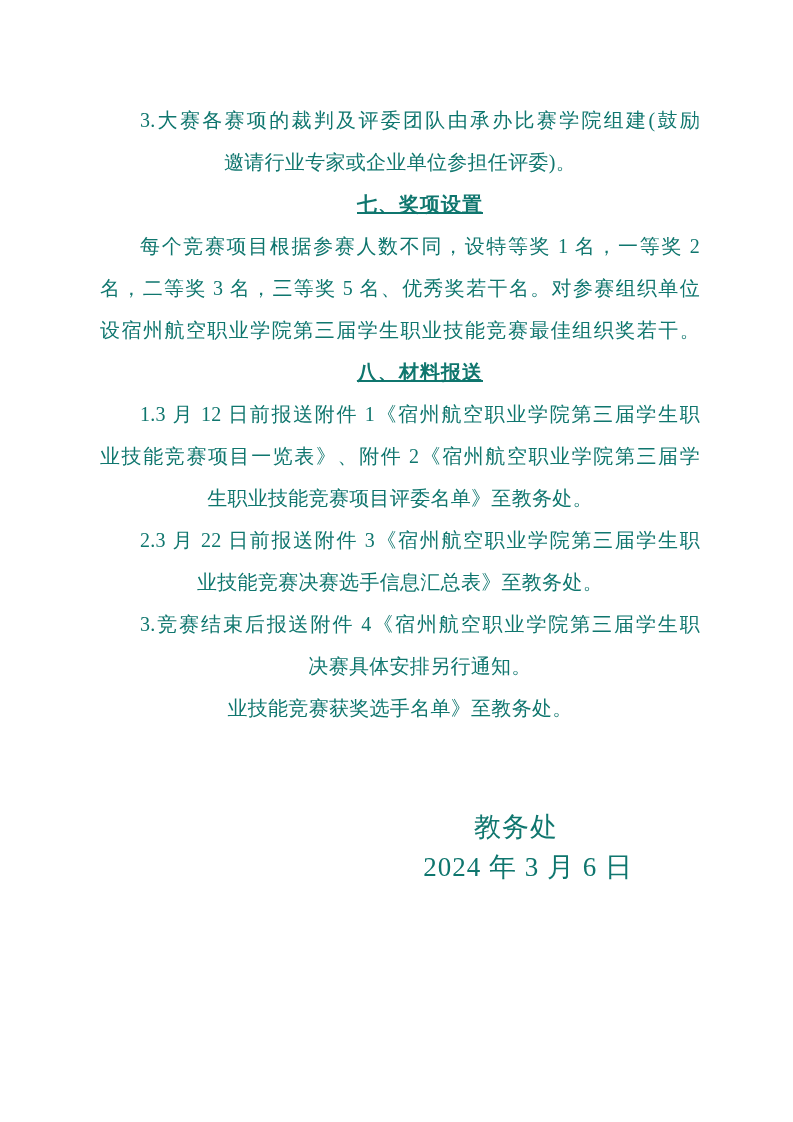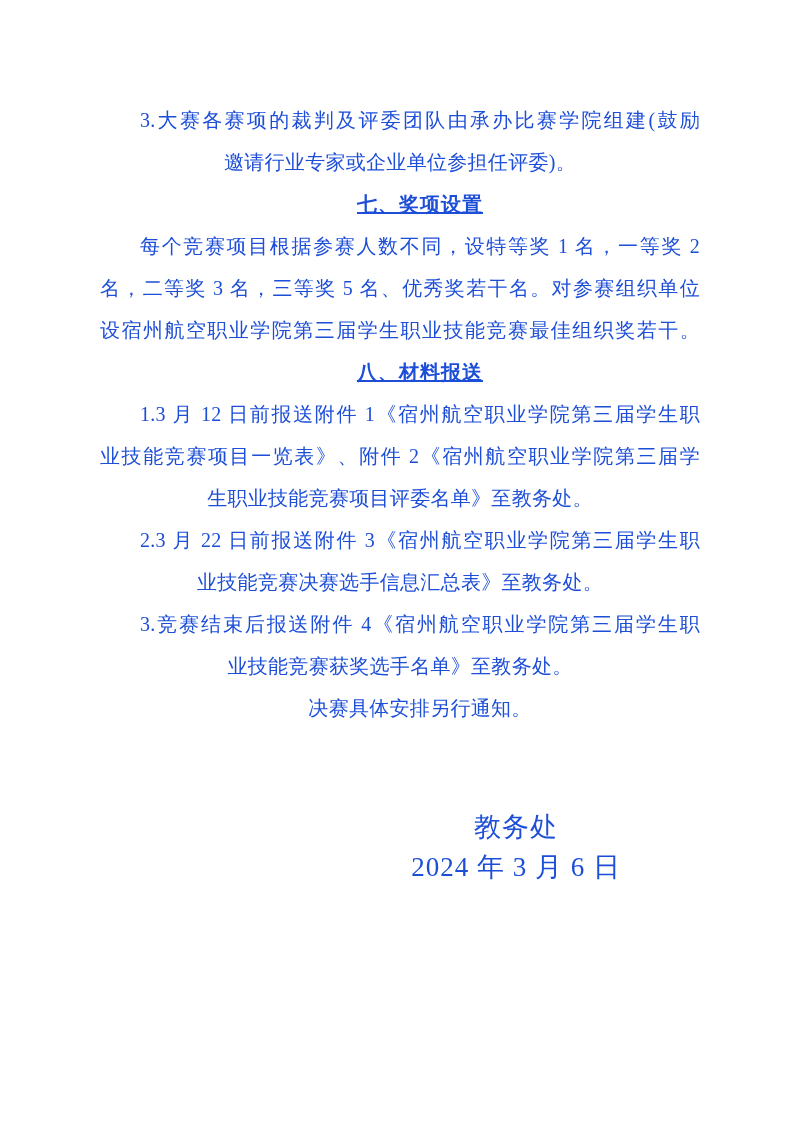--- a/index.html
+++ b/index.html
@@ -7,21 +7,21 @@
     padding: 0;
     background: #ffffff;
   }
   .page {
     position: relative;
     width: 793px;
     height: 1122px;
     background: #ffffff;
     overflow: hidden;
     font-family: "Liberation Serif", "DejaVu Serif", serif;
-    color: #1d4ed8;
+    color: #0f766e;
   }
   .content {
     position: absolute;
     left: 100px;
     top: 99px;
     width: 600px;
   }
   .line {
     height: 42px;
     line-height: 42px;
@@ -46,39 +46,39 @@
     position: absolute;
     left: 516px;
     transform: translateX(-50%);
     font-size: 27px;
     line-height: 42px;
     height: 42px;
     white-space: nowrap;
     letter-spacing: 1px;
   }
   .sig-signer { top: 806px; }
-  .sig-date   { top: 846px; }
+  .sig-date   { top: 846px; margin-left: 12px; }
 </style>
 </head>
 <body>
 
 <div class="page">
   <div class="content">
     <div class="line indent justify">3.大赛各赛项的裁判及评委团队由承办比赛学院组建(鼓励</div>
     <div class="line">邀请行业专家或企业单位参担任评委)。</div>
     <div class="line heading indent">七、奖项设置</div>
     <div class="line indent justify">每个竞赛项目根据参赛人数不同，设特等奖 1 名，一等奖 2</div>
     <div class="line justify">名，二等奖 3 名，三等奖 5 名、优秀奖若干名。对参赛组织单位</div>
     <div class="line justify">设宿州航空职业学院第三届学生职业技能竞赛最佳组织奖若干。</div>
     <div class="line heading indent">八、材料报送</div>
     <div class="line indent justify">1.3 月 12 日前报送附件 1《宿州航空职业学院第三届学生职</div>
     <div class="line justify">业技能竞赛项目一览表》、附件 2《宿州航空职业学院第三届学</div>
     <div class="line">生职业技能竞赛项目评委名单》至教务处。</div>
     <div class="line indent justify">2.3 月 22 日前报送附件 3《宿州航空职业学院第三届学生职</div>
     <div class="line">业技能竞赛决赛选手信息汇总表》至教务处。</div>
     <div class="line indent justify">3.竞赛结束后报送附件 4《宿州航空职业学院第三届学生职</div>
+    <div class="line indent">决赛具体安排另行通知。</div>
     <div class="line">业技能竞赛获奖选手名单》至教务处。</div>
-    <div class="line indent">决赛具体安排另行通知。</div>
   </div>
 
   <div class="sig-line sig-signer">教务处</div>
   <div class="sig-line sig-date">2024 年 3 月 6 日</div>
 </div>
 
 </body></html>

